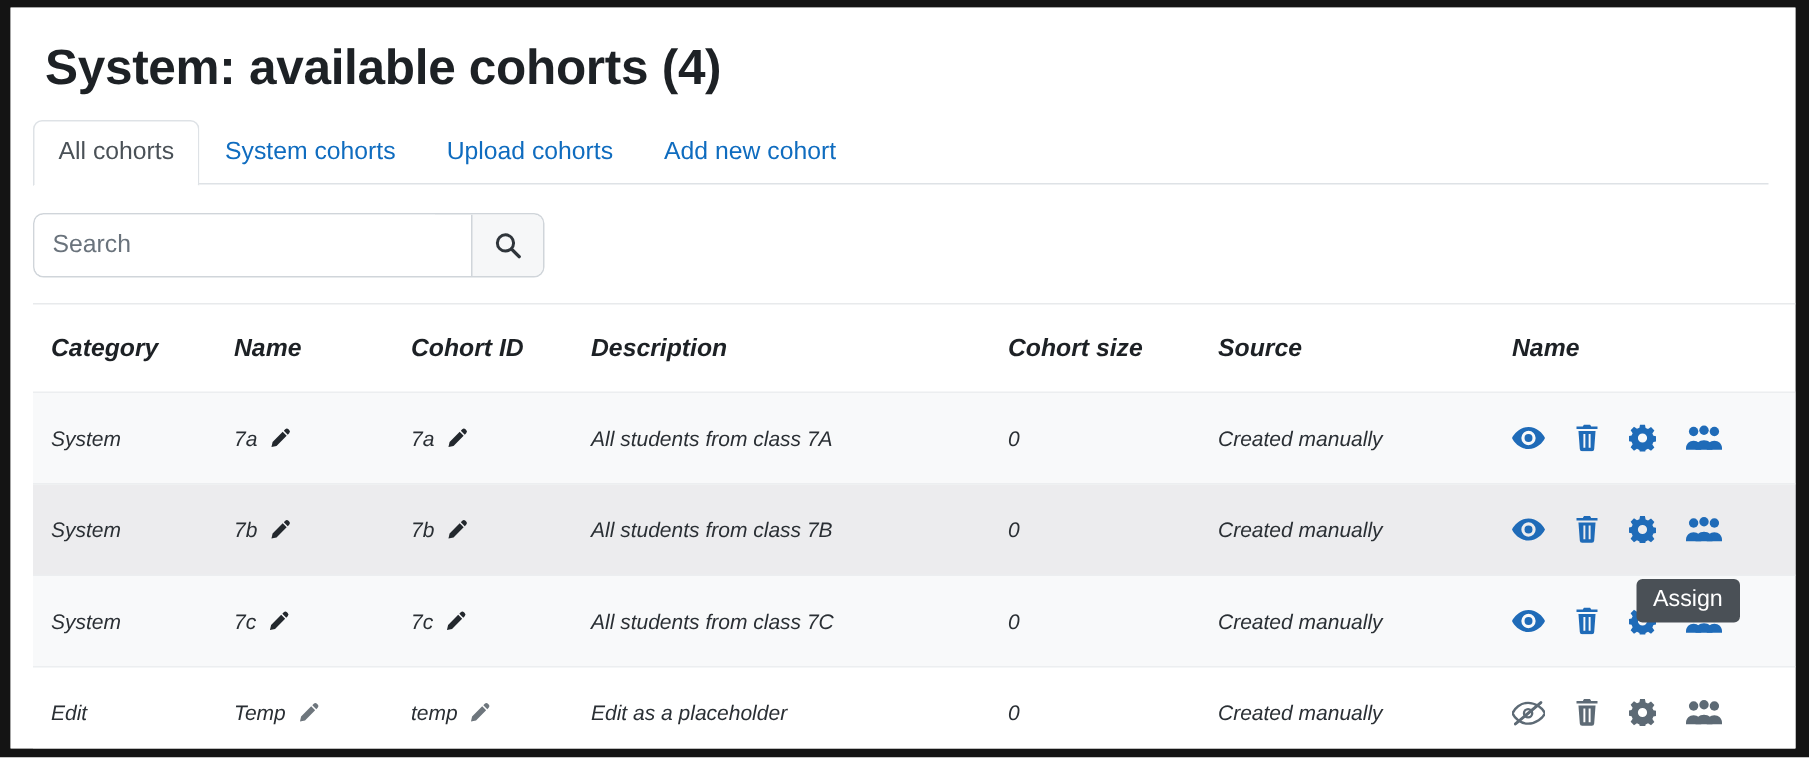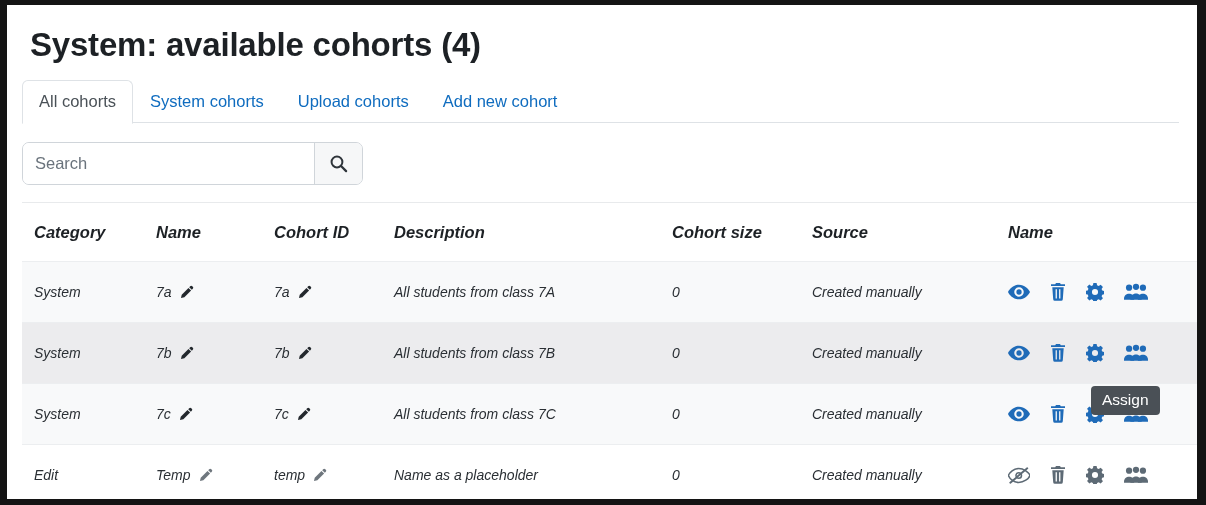--- a/index.html
+++ b/index.html
@@ -446,21 +446,21 @@
             <td>
               <span class="cell-inline">
                 <span>temp</span>
                 <span class="pencil">
                   <svg width="15" height="15" viewBox="0 0 16 16">
                       <path fill="#6e767d" d="M11.9 1.3a1.6 1.6 0 0 1 2.3 0l.5.5a1.6 1.6 0 0 1 0 2.3l-1 1-2.8-2.8 1-1zM10.1 3.1l2.8 2.8-7.2 7.2-3.6.8.8-3.6 7.2-7.2z"></path>
                     </svg>
                 </span>
               </span>
             </td>
-            <td>Name as a placeholder</td>
+            <td>Edit as a placeholder</td>
             <td>0</td>
             <td>Created manually</td>
             <td>
               <div class="actions">
                 <span class="act">
                   <svg width="22" height="17" viewBox="0 0 24 18">
                     <path fill="none" stroke="#5d6a75" stroke-width="1.7" d="M12 1.4C6.4 1.4 2.1 5.5 0.7 9c1.4 3.5 5.7 7.6 11.3 7.6S22.9 12.5 24.3 9C22.9 5.5 17.6 1.4 12 1.4z" transform="translate(-0.3,0)"></path>
                     <circle cx="11.7" cy="9" r="3" fill="none" stroke="#5d6a75" stroke-width="1.7"></circle>
                     <line x1="2.5" y1="16.8" x2="21" y2="1.2" stroke="#5d6a75" stroke-width="2.1" stroke-linecap="round"></line>
                   </svg>

